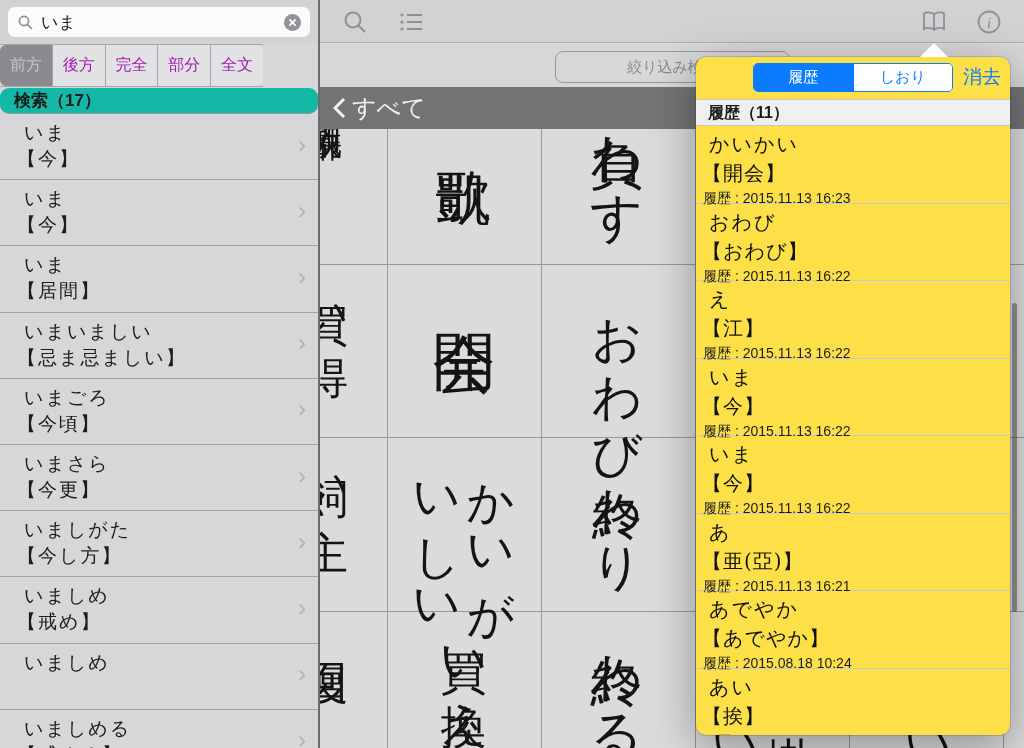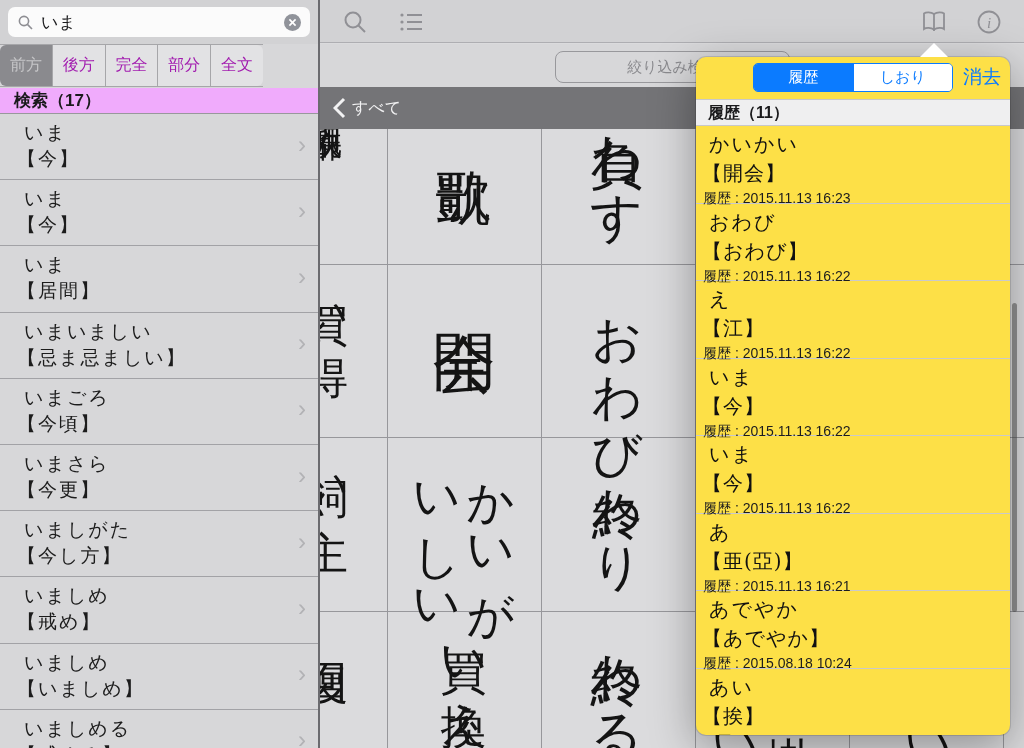--- a/index.html
+++ b/index.html
@@ -12,21 +12,21 @@
                   background:#d2d2d4; border-bottom:1px solid #aeaeb2; z-index:5; }
   .tb-icon { position:absolute; top:9px; width:26px; height:26px; color:#909095; }
   .filter-bar { position:absolute; left:320px; top:44px; width:704px; height:43px;
                 background:#d7d7d9; z-index:5; }
   .filter-input { position:absolute; left:235px; top:7px; width:235px; height:32px;
                   border:1px solid #98989c; border-radius:8px; color:#8a8a8e;
                   font-size:15px; text-align:center; line-height:30px; }
   .page-header { position:absolute; left:320px; top:87px; width:704px; height:42px;
                  background:#747477; z-index:5; }
   .back-btn { position:absolute; left:13px; top:0; height:42px; display:flex;
-              align-items:center; gap:6px; color:#f2f2f3; font-size:16px; }
+              align-items:center; gap:6px; color:#f2f2f3; font-size:24px; }
 
   
   .grid-area { position:absolute; left:320px; top:0px; width:704px; height:748px;
                background:#dbdbdd; z-index:1; }
   .gline-h { position:absolute; left:0; width:704px; height:1px; background:#97979b; }
   .gline-v { position:absolute; top:129px; width:1px; height:619px; background:#97979b; }
   .g-cell { position:absolute; writing-mode:vertical-rl; text-orientation:upright;
             font-family:"DejaVu Serif","Liberation Serif",serif; color:#141414;
             white-space:nowrap; }
   .scroll-indicator { position:absolute; left:1012px; top:303px; width:5px; height:309px;
@@ -45,22 +45,22 @@
   .segments { position:absolute; left:0; top:44px; width:263px; height:43px; display:flex;
               border-top:1px solid #a6a6a9; border-bottom:1px solid #a6a6a9; }
   .seg { flex:1 1 0; background:#e2e2e4; color:#a21caf; font-size:16px;
          display:flex; align-items:center; justify-content:center;
          border-right:1px solid #a6a6a9; }
   .seg:last-child { border-right:none; border-top-right-radius:6px; border-bottom-right-radius:6px; }
   .seg:first-child { border-top-left-radius:6px; border-bottom-left-radius:6px; }
   .seg.sel { background:#8a8a8e; color:#c6c6c8; }
 
   .sb-band { position:absolute; left:0; top:88px; width:318px; height:26px;
-             background:#f0abfc; border-bottom:1px solid #98989c;
-             font-size:17px; font-weight:bold; color:#1a1a1c; line-height:25px; padding-left:14px; }
+             background:#14b8a6; border-bottom:1px solid #98989c;
+             font-size:17px; font-weight:bold; color:#1a1a1c; line-height:25px; padding-left:14px;border-radius:9px; }
   #results { position:absolute; left:0; top:114px; width:318px; height:634px; overflow:hidden; }
   .s-row { position:relative; width:318px; height:66.2px; border-bottom:1px solid #a2a2a6;
            font-family:"DejaVu Serif","Liberation Serif",serif; color:#1c1c1c; }
   .s-reading { position:absolute; left:24px; top:6px;  font-size:19px; letter-spacing:2px; }
   .s-kanji   { position:absolute; left:17px; top:32px; font-size:19px; letter-spacing:2px; }
   .chev { position:absolute; right:12px; top:50%; margin-top:-16px; font-size:24px;
           color:#b2b2b5; font-family:"Liberation Sans",sans-serif; }
 
   
   #popover-arrow { position:absolute; left:920px; top:43px; z-index:30; width:0; height:0;
@@ -228,21 +228,20 @@
           <div class="s-kanji">【今し方】</div>
           <span class="chev">›</span>
         </div>
         <div class="s-row">
           <div class="s-reading">いましめ</div>
           <div class="s-kanji">【戒め】</div>
           <span class="chev">›</span>
         </div>
         <div class="s-row">
           <div class="s-reading">いましめ</div>
-          <div class="s-kanji">【いましめ】</div>
           <span class="chev">›</span>
         </div>
         <div class="s-row">
           <div class="s-reading">いましめる</div>
           <div class="s-kanji">【戒める】</div>
           <span class="chev">›</span>
         </div>
       </div>
   </div>
 

